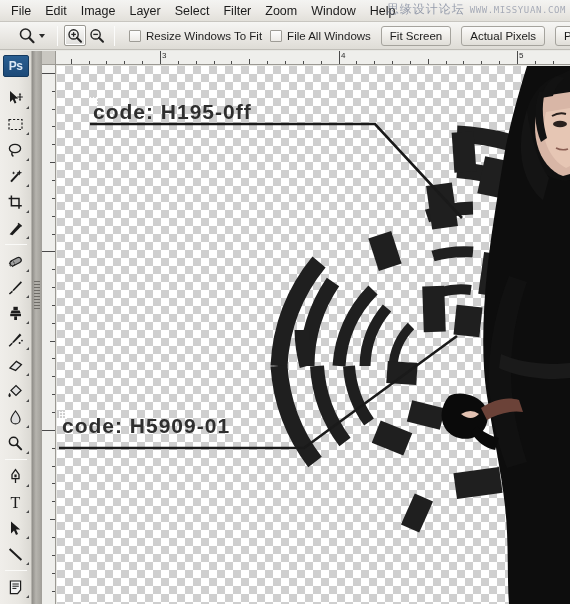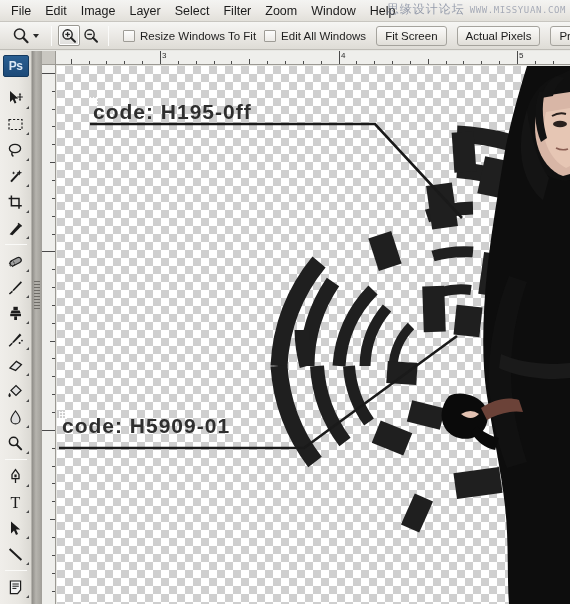--- a/index.html
+++ b/index.html
@@ -50,21 +50,21 @@
     font-family: "DejaVu Sans Mono", monospace;
   }
 
   
   .optionsbar {
     position: absolute; left: 0; top: 22px;
     width: 570px; height: 28px;
     background: linear-gradient(to bottom, #f6f6f4 0%, #ebe9e5 50%, #dedcd6 100%);
     border-bottom: 1px solid #bfbdb7;
     display: flex; align-items: center;
-    padding-left: 6px;
+    padding-left: 12px;
     gap: 0px;
   }
   .ob-grip {
     width: 5px; height: 20px;
     background: repeating-linear-gradient(to right, #b9b7b1 0 1px, transparent 1px 3px);
     margin-right: 4px;
   }
   .tool-preview {
     display: flex; align-items: center; gap: 3px;
     padding: 0 6px 0 2px;
@@ -302,21 +302,21 @@
 
     <div class="ob-sep"></div>
 
     <div class="cb-wrap">
       <span class="checkbox"></span>
       <span class="cb-label">Resize Windows To Fit</span>
     </div>
 
     <div class="cb-wrap">
       <span class="checkbox"></span>
-      <span class="cb-label">Edit All Windows</span>
+      <span class="cb-label">File All Windows</span>
     </div>
 
     <div class="ob-button">Fit Screen</div>
     <div class="ob-button">Actual Pixels</div>
     <div class="ob-button">Print Size</div>
   </div>
 
   <div class="toolbar">
 
     <div class="ps-logo">Ps</div>

